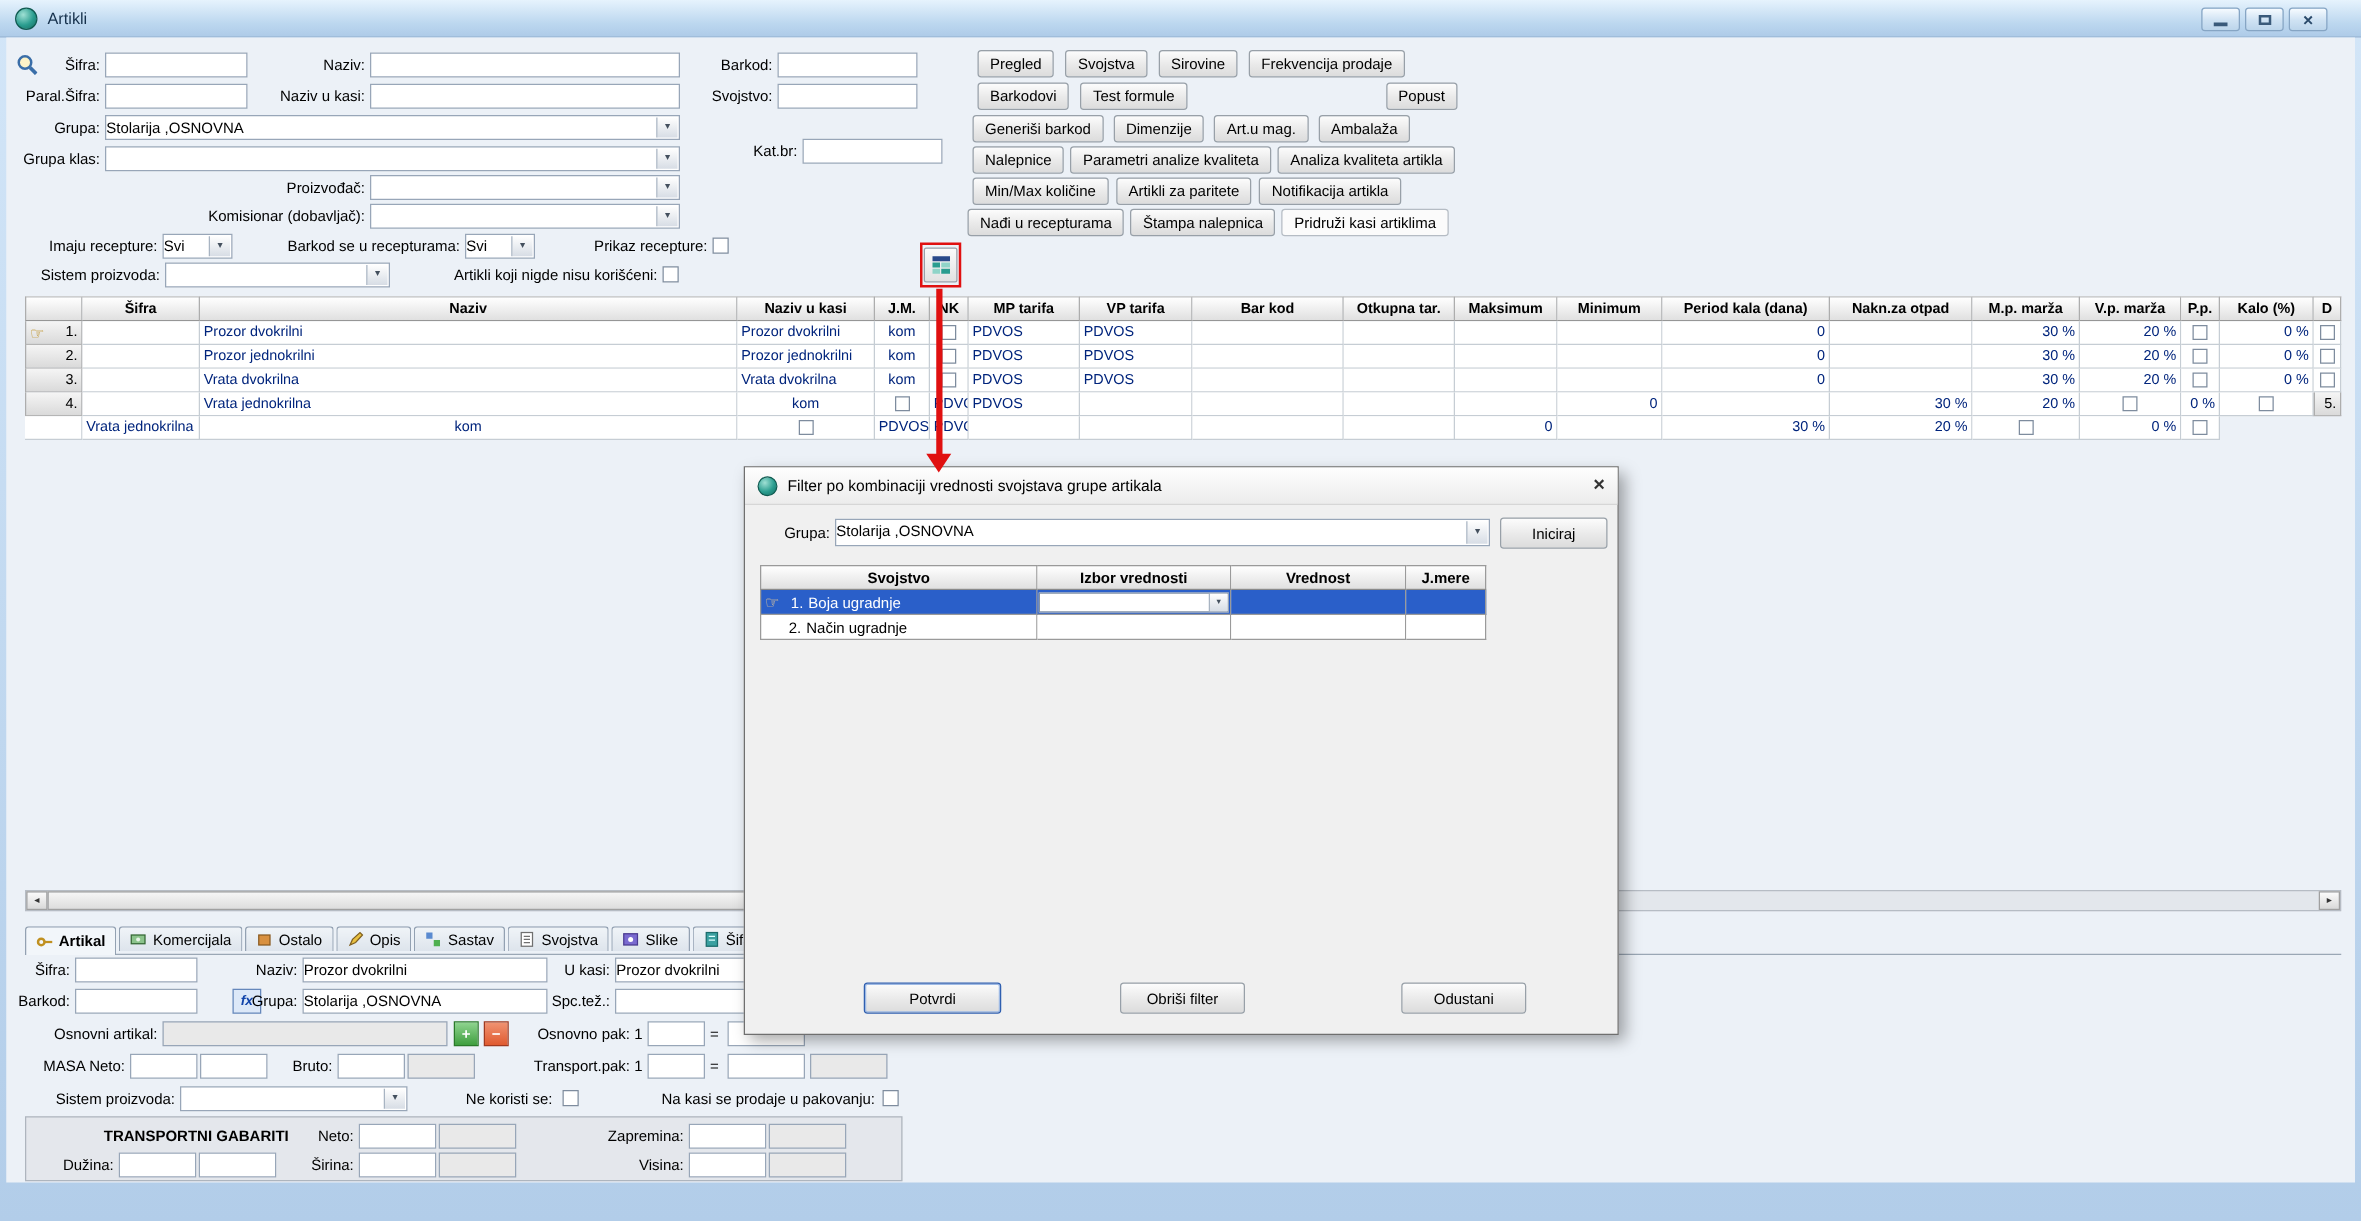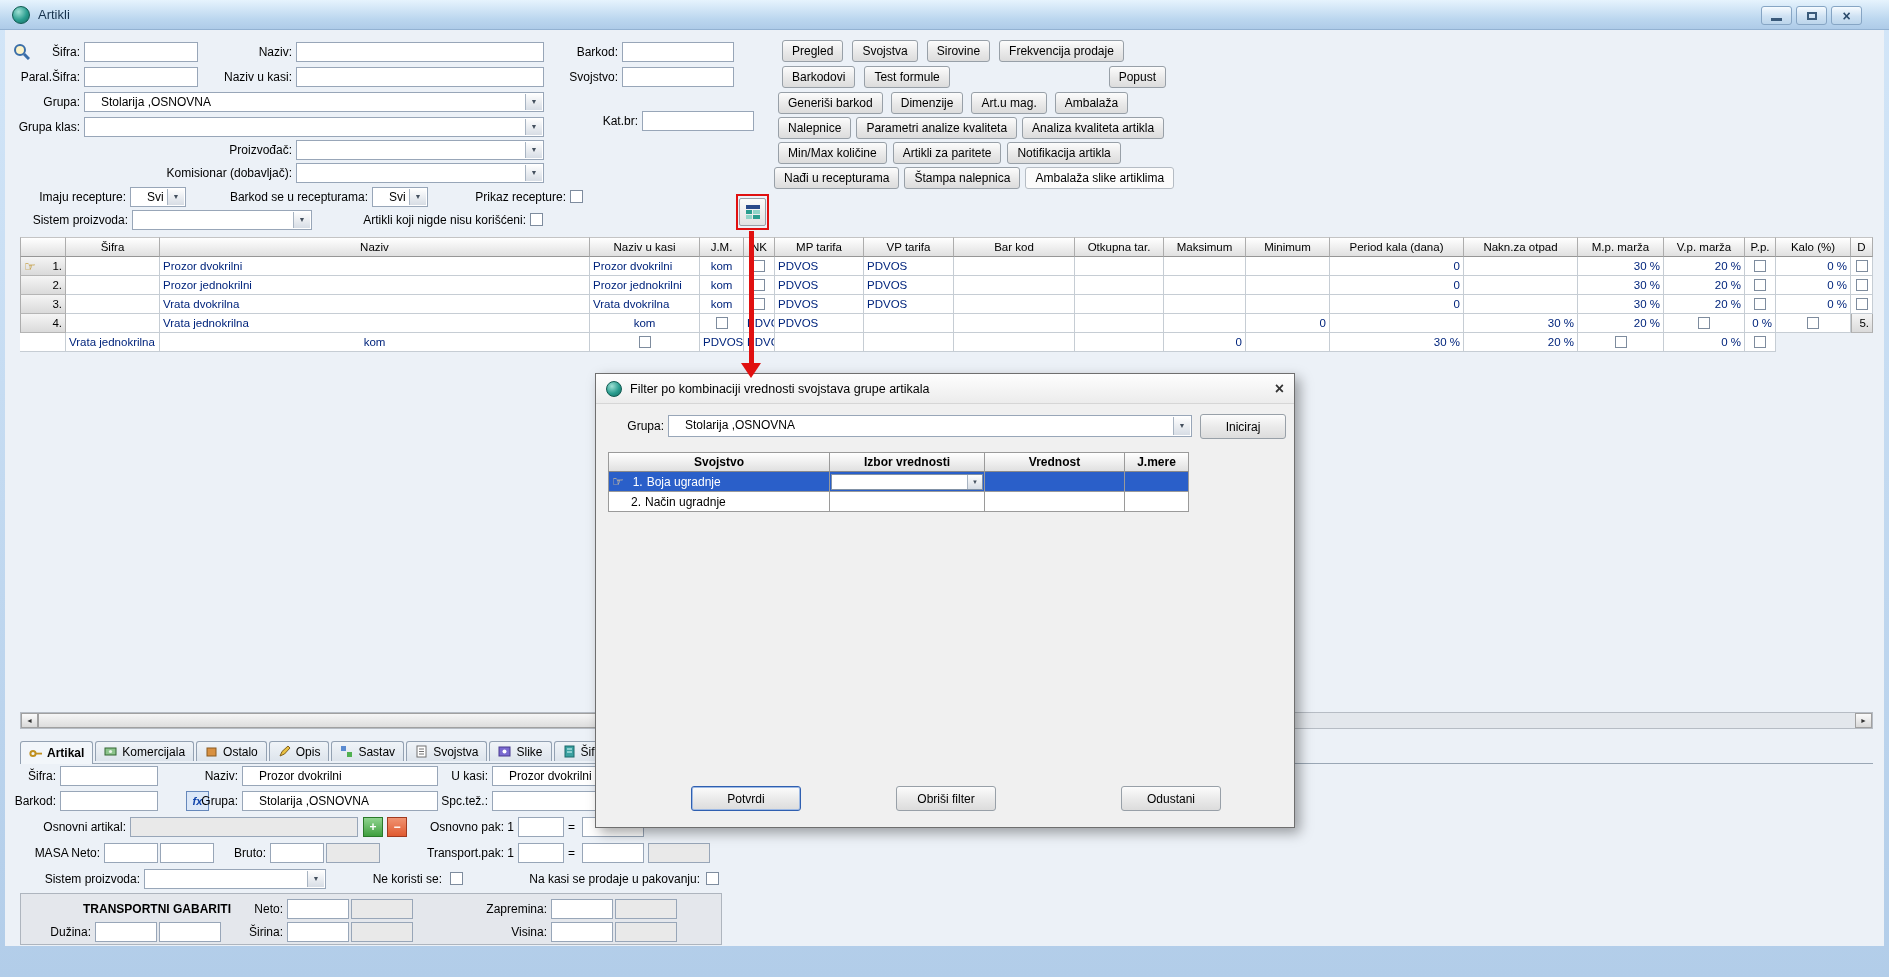--- a/index.html
+++ b/index.html
@@ -12,35 +12,35 @@
 .title-text{margin-left:8px;color:#17324d;font-size:13px}
 .winbtns{position:absolute;right:27px;top:6px;display:flex;gap:4px}
 .winbtn{width:31px;height:19px;border:1px solid #86a5c4;border-radius:3px;background:linear-gradient(#f6fbff,#cfe2f3 55%,#bcd5eb);display:flex;align-items:center;justify-content:center;color:#2a4a6a}
 .min-glyph{display:block;width:11px;height:3px;background:#3a5a7a;margin-top:7px}
 .max-glyph{display:block;width:10px;height:8px;border:2px solid #3a5a7a}
 .close-glyph{font-size:14px;font-weight:bold;line-height:1}
 .content{position:absolute;left:5px;top:30px;width:1879px;height:916px;background:#ecf1f7}
 .lab{position:absolute;height:20px;line-height:20px;text-align:right;white-space:nowrap;overflow:hidden}
 .lab.l{text-align:left}
 .lab.b{font-weight:bold}
-.fld{position:absolute;height:20px;background:#fff;border:1px solid #98a6b8;padding:1px 16px;line-height:16px;white-space:nowrap;overflow:hidden}
+.fld{position:absolute;height:20px;background:#fff;border:1px solid #98a6b8;padding:1px 0;line-height:16px;white-space:nowrap;overflow:hidden}
 .fld.gray{background:#e9e9e9}
 .combo{padding-right:20px}
 .combo .arrow{position:absolute;right:1px;top:1px;bottom:1px;width:17px;background:linear-gradient(#fefefe,#d7dde5);border-left:1px solid #a8b4c2;display:flex;align-items:center;justify-content:center;font-size:7px;color:#44505e}
 .chk{position:absolute;width:13px;height:13px;background:#fff;border:1px solid #7e8c9e}
 .btn{font:inherit;display:inline-flex;align-items:center;justify-content:center;height:22px;padding:0 9px;background:linear-gradient(#fcfcfc,#e9e9e9 55%,#dcdcdc);border:1px solid #98a0a8;border-radius:3px;white-space:nowrap;cursor:default}
 .btn.flat{background:#fbfbfb;border-color:#b5bcc4}
 .btn-default{border:1px solid #2f5fb0;box-shadow:inset 0 0 0 1px #9db9e4}
 .arow{position:absolute;display:flex;gap:9px}
 .iconbtn{position:absolute;width:27px;height:28px;background:linear-gradient(#fbfbfb,#e2e2e2);border:1px solid #9aa0a8;border-radius:2px;display:flex;align-items:center;justify-content:center}
 .red-box{position:absolute;left:736px;top:194px;width:33px;height:36px;border:2px solid #e01010;z-index:20}
 .red-line{position:absolute;left:749px;top:231px;width:5px;height:133px;background:#e01010;z-index:60}
 .red-head{position:absolute;left:741px;top:363px;width:0;height:0;border-left:10px solid transparent;border-right:10px solid transparent;border-top:15px solid #e01010;z-index:60}
 .mtable{position:absolute;left:20px;top:237px;display:grid;grid-template-columns:46px 94px 430px 110px 44px 31px 89px 90px 121px 89px 82px 84px 134px 114px 86px 81px 31px 75px 22px;font-size:11.5px;z-index:2}
-.mtable .h{height:20px;background:linear-gradient(#ffffff,#e0e0e0);border-right:1px solid #adadad;border-bottom:1px solid #969696;border-top:1px solid #c4c4c4;font-weight:normal;display:flex;align-items:center;justify-content:center;overflow:hidden;white-space:nowrap}
+.mtable .h{height:20px;background:linear-gradient(#ffffff,#e0e0e0);border-right:1px solid #adadad;border-bottom:1px solid #969696;border-top:1px solid #c4c4c4;font-weight:bold;display:flex;align-items:center;justify-content:center;overflow:hidden;white-space:nowrap}
 .mtable .h.hl{border-left:1px solid #adadad}
 .mtable .rh{height:19px;background:linear-gradient(#f5f5f5,#dadada);border-left:1px solid #adadad;border-right:1px solid #adadad;border-bottom:1px solid #b5b5b5;display:flex;align-items:center;justify-content:flex-end;padding:0 3px;gap:2px}
 .mtable .c{height:19px;background:#fff;border-right:1px solid #c6cdd4;border-bottom:1px solid #c6cdd4;display:flex;align-items:center;padding:0 3px;color:#00247c;overflow:hidden;white-space:nowrap}
 .mtable .c.ctr{justify-content:center}
 .mtable .c.num{justify-content:flex-end}
 .hand{color:#b8860b;font-size:13px;line-height:1;margin-right:auto}
 .cbx{width:12px;height:12px;background:#fff;border:1px solid #7e8c9e;margin:0 auto}
 .hscroll{position:absolute;left:20px;top:712px;width:1853px;height:17px;background:#e3e7ec;border:1px solid #b6bcc4;display:flex;align-items:stretch}
 .sbtn{width:17px;display:flex;align-items:center;justify-content:center;font-size:7px;color:#333;background:linear-gradient(#fbfbfb,#d9d9d9);border:1px solid #a0a0a0}
 .sthumb{background:linear-gradient(#f6f6f6,#dddddd);border:1px solid #a0a0a0}
@@ -193,21 +193,21 @@
     <button class="btn">Ambalaža</button>
   </div>
   <div class="arow" style="left:778px;top:142px;gap:6px">
     <button class="btn">Min/Max količine</button>
     <button class="btn">Artikli za paritete</button>
     <button class="btn">Notifikacija artikla</button>
   </div>
   <div class="arow" style="left:774px;top:167px;gap:5px">
     <button class="btn">Nađi u recepturama</button>
     <button class="btn">Štampa nalepnica</button>
-    <button class="btn flat">Ambalaža slike artiklima</button>
+    <button class="btn flat">Pridruži kasi artiklima</button>
   </div>
 
   <div class="mtable">
     <div class="h hl"></div>
     <div class="h">Šifra</div>
     <div class="h">Naziv</div>
     <div class="h">Naziv u kasi</div>
     <div class="h">J.M.</div>
     <div class="h">NK</div>
     <div class="h">MP tarifa</div>

